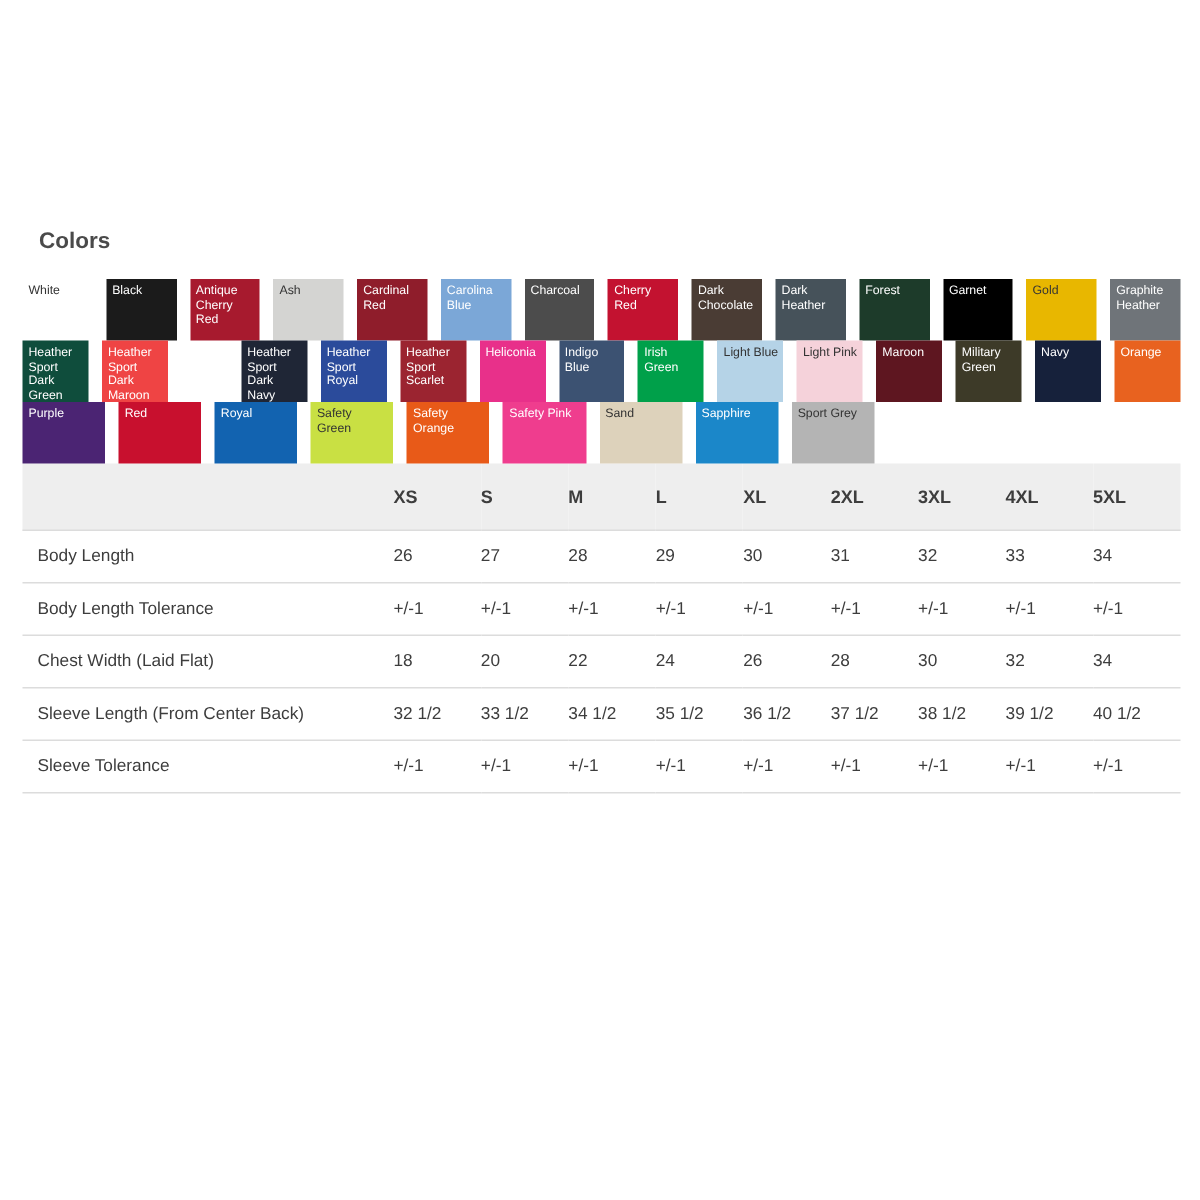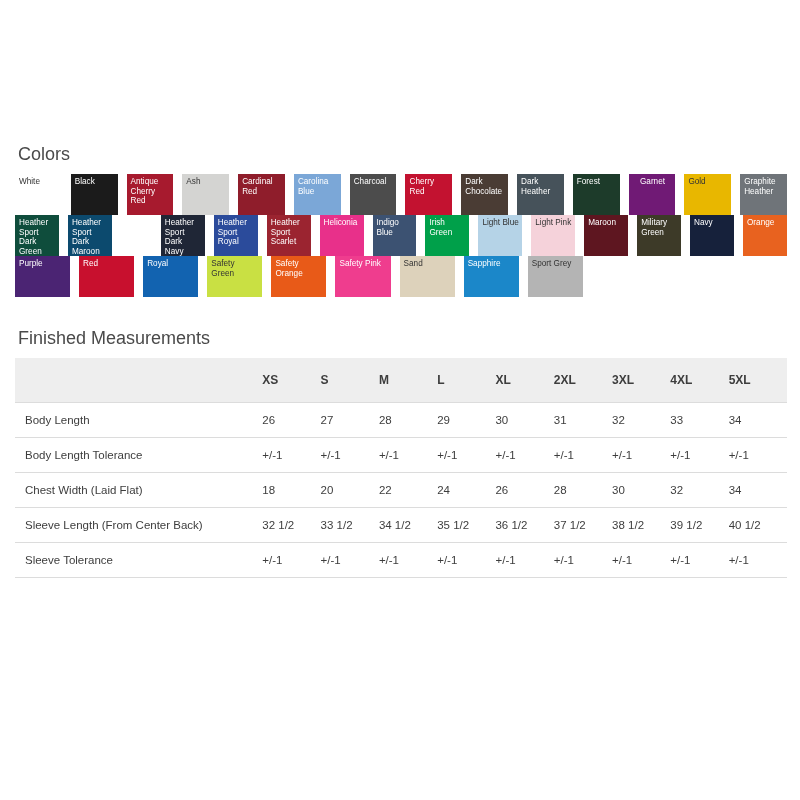--- a/index.html
+++ b/index.html
@@ -13,24 +13,24 @@
     font-family: "Liberation Sans", sans-serif;
     color: #3a3a3a;
     position: relative;
     overflow: hidden;
   }
   .page {
     padding: 0 14px;
     box-sizing: border-box;
   }
   .section-title {
-    font-size: 18px;
+    font-size: 15px;
     color: #4a4a4a;
-    font-weight: 400;
-    margin: 1px;
+    font-weight: 700;
+    margin: 9px;
     padding: 0 0 8px 3px;
   }
   #colors-title { padding-top: 143px; }
 
   
   .swatch-grid {
     display: flex;
     flex-direction: column;
     width: 772px;
     margin: 0 auto 0 1px;
@@ -133,35 +133,35 @@
         </div>
         <div class="swatch" style="background: rgb(74, 60, 52); color: rgb(255, 255, 255);">
           <span>Dark Chocolate</span>
         </div>
         <div class="swatch" style="background: rgb(70, 82, 90); color: rgb(255, 255, 255);">
           <span>Dark Heather</span>
         </div>
         <div class="swatch" style="background: rgb(29, 59, 42); color: rgb(255, 255, 255);">
           <span>Forest</span>
         </div>
-        <div class="swatch" style="background: #701a75; color: rgb(255, 255, 255); text-align: center;">
+        <div class="swatch" style="background: #000000; color: rgb(255, 255, 255);">
           <span>Garnet</span>
         </div>
         <div class="swatch" style="background: rgb(232, 183, 0); color: rgb(51, 51, 51);">
           <span>Gold</span>
         </div>
         <div class="swatch" style="background: rgb(111, 116, 121); color: rgb(255, 255, 255);">
           <span>Graphite Heather</span>
         </div>
       </div>
       <div class="swatch-row">
         <div class="swatch" style="background: rgb(15, 77, 60); color: rgb(255, 255, 255);">
           <span>Heather Sport Dark Green</span>
         </div>
-        <div class="swatch" style="background: #0c4a6e; color: rgb(255, 255, 255);">
+        <div class="swatch" style="background: #ef4444; color: rgb(255, 255, 255);">
           <span>Heather Sport Dark Maroon</span>
         </div>
         <div class="swatch" style="background: rgb(31, 38, 54); color: rgb(255, 255, 255); margin-left: 40px;">
           <span>Heather Sport Dark Navy</span>
         </div>
         <div class="swatch" style="background: rgb(43, 75, 155); color: rgb(255, 255, 255);">
           <span>Heather Sport Royal</span>
         </div>
         <div class="swatch" style="background: rgb(155, 36, 48); color: rgb(255, 255, 255);">
           <span>Heather Sport Scarlet</span>
@@ -218,21 +218,20 @@
         </div>
         <div class="swatch" style="background: rgb(27, 135, 201); color: rgb(255, 255, 255);">
           <span>Sapphire</span>
         </div>
         <div class="swatch" style="background: rgb(180, 180, 180); color: rgb(51, 51, 51);">
           <span>Sport Grey</span>
         </div>
       </div>
     </div>
 
-  <h2 class="section-title" id="measure-title">Finished Measurements</h2>
 
   <table class="measure">
     <thead>
       <tr>
           <th class="rowhead"></th>
           <th class="size">XS</th>
           <th class="size">S</th>
           <th class="size">M</th>
           <th class="size">L</th>
           <th class="size">XL</th>

